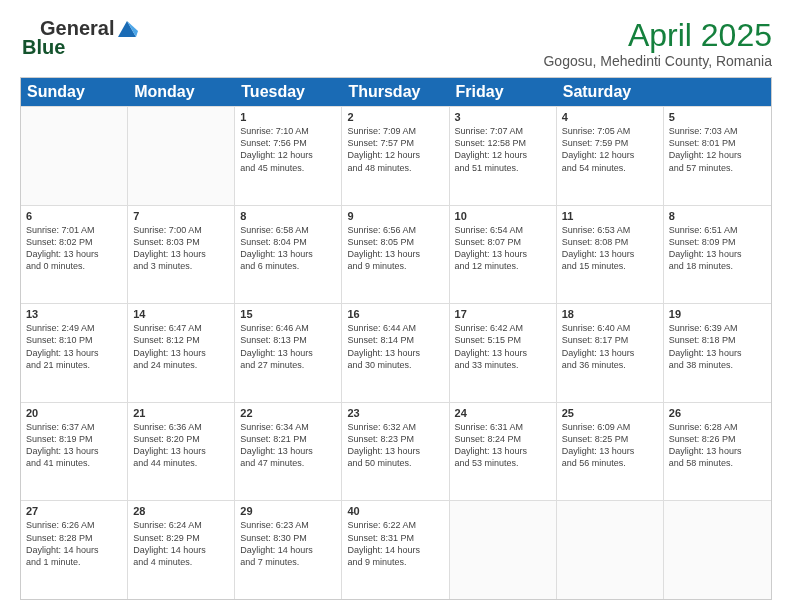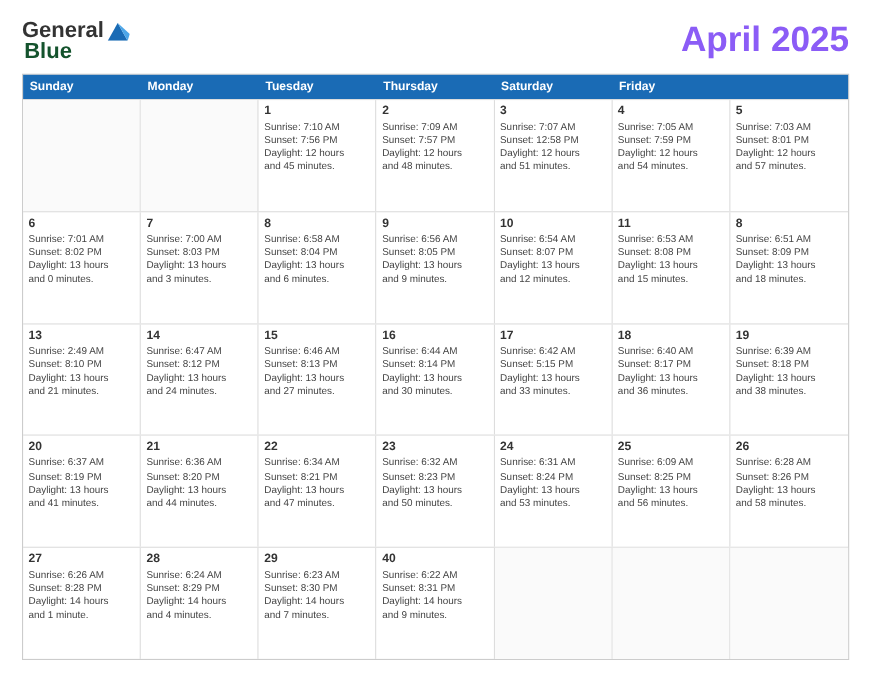--- a/index.html
+++ b/index.html
@@ -28,55 +28,56 @@
       flex-direction: column;
       align-items: flex-start;
     }
     .logo-text {
       display: flex;
       align-items: center;
       font-size: 20px;
       font-weight: bold;
       color: #333;
       line-height: 1;
+      margin-left: 20px;
     }
     .logo-general { color: #333; }
     .logo-blue { color: #1a6bb5; }
     .logo-icon {
       width: 22px;
       height: 18px;
       margin-left: 2px;
     }
     .header-right {
       text-align: right;
     }
     .month-title {
       font-size: 32px;
-      font-weight: bold;
-      color: #8b5cf6;
+      font-weight: normal;
+      color: #15803d;
       line-height: 1.1;
     }
     .subtitle {
       font-size: 14px;
       color: #555;
     }
     .calendar {
       flex: 1;
       display: flex;
       flex-direction: column;
       border: 1px solid #ccc;
     }
     .cal-header {
       display: grid;
       grid-template-columns: repeat(7, 1fr);
       background: #1a6bb5;
     }
     .cal-header-cell {
       color: #fff;
-      font-size: 11px;
+      font-size: 16px;
       font-weight: bold;
       padding: 5px 6px;
       text-align: left;
     }
     .cal-body {
       flex: 1;
       display: flex;
       flex-direction: column;
     }
     .cal-row {
@@ -116,31 +117,32 @@
         <span class="logo-general">General</span>
         <svg class="logo-icon" viewBox="0 0 22 18">
           <polygon points="2,18 11,2 20,18" fill="#1a6bb5"></polygon>
           <polygon points="11,2 22,12 20,18" fill="#4da6e8"></polygon>
         </svg>
       </div>
       <span class="logo-blue" style="font-size:20px;font-weight:bold;color:#14532d;margin-top:-2px;margin-left:2px;">Blue</span>
     </div>
     <div class="header-right">
       <div class="month-title">April 2025</div>
+      <div class="subtitle">Gogosu, Mehedinti County, Romania</div>
     </div>
   </div>
 
   <div class="calendar">
     <div class="cal-header">
       <div class="cal-header-cell">Sunday</div>
       <div class="cal-header-cell">Monday</div>
       <div class="cal-header-cell">Tuesday</div>
       <div class="cal-header-cell">Thursday</div>
+      <div class="cal-header-cell">Friday</div>
       <div class="cal-header-cell">Saturday</div>
-      <div class="cal-header-cell">Friday</div>
     </div>
     <div class="cal-body" id="cal-body">
     <div class="cal-row">
           <div class="cal-cell empty"></div>
           <div class="cal-cell empty"></div>
           <div class="cal-cell">
             <div class="day-num">1</div>
             <div class="cell-line">Sunrise: 7:10 AM</div>
             <div class="cell-line">Sunset: 7:56 PM</div>
             <div class="cell-line">Daylight: 12 hours</div>

